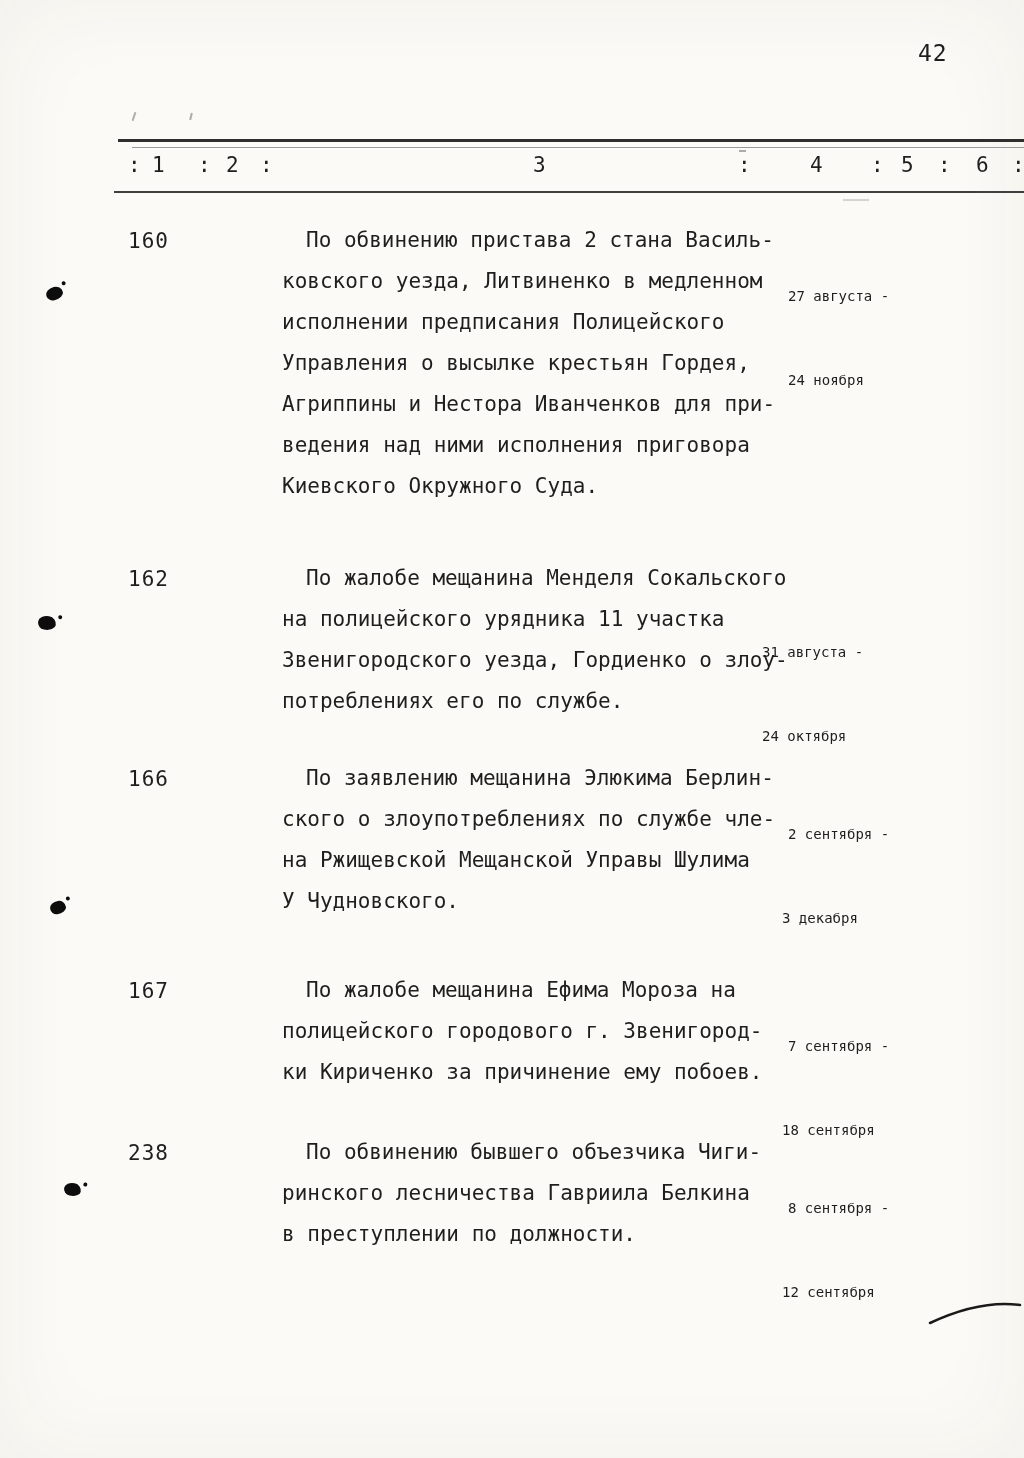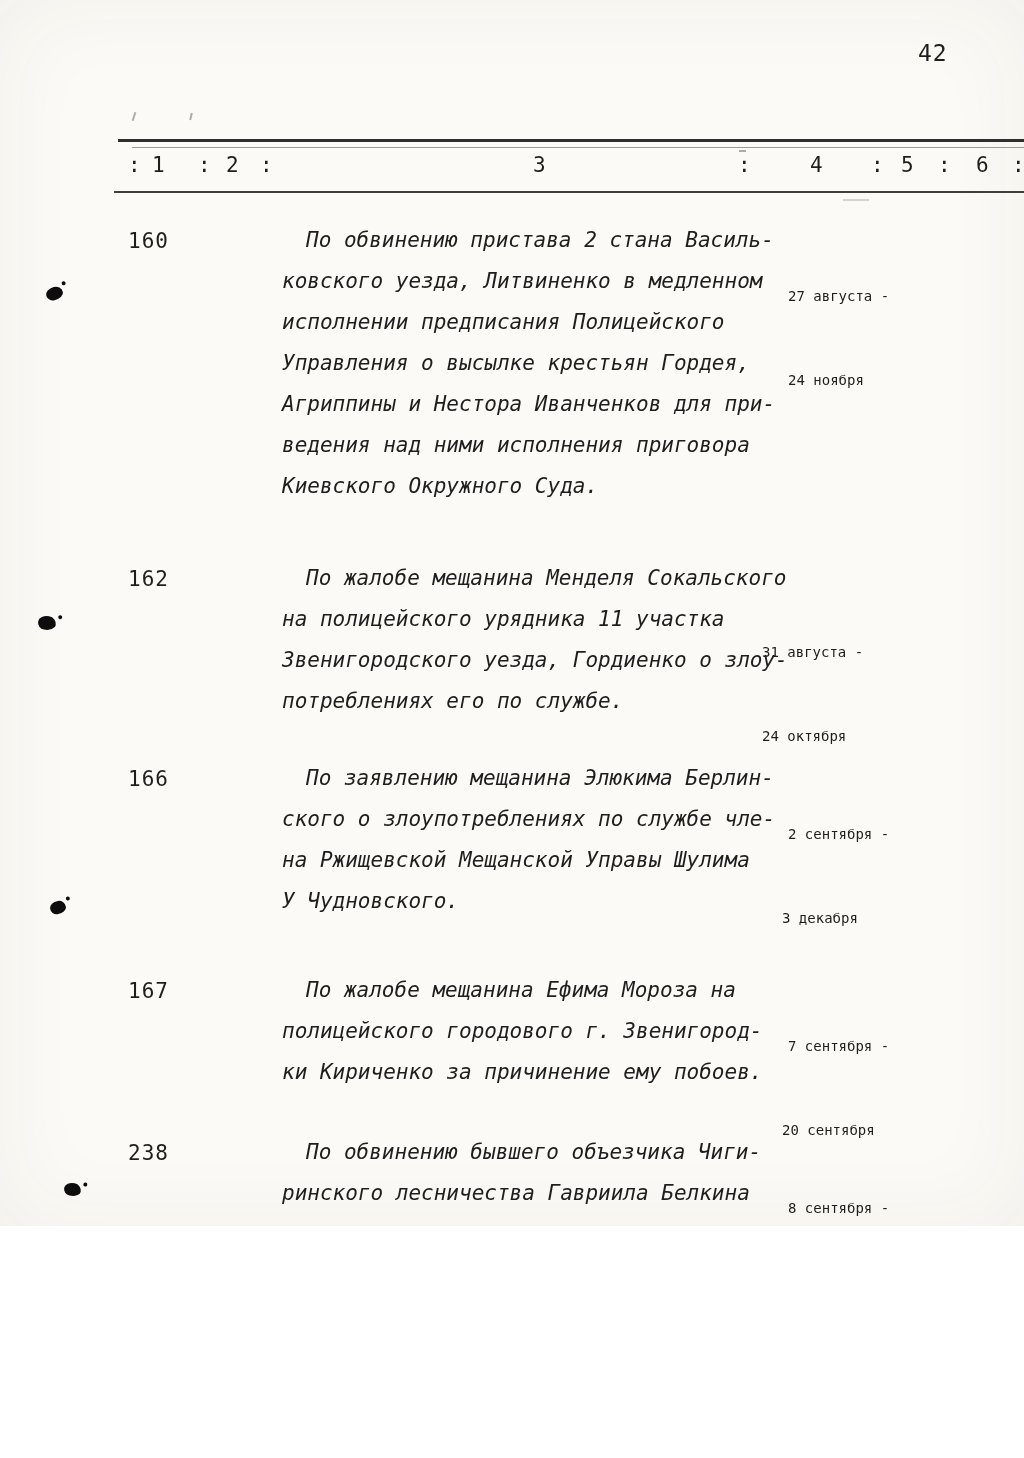--- a/index.html
+++ b/index.html
@@ -1,18 +1,18 @@
 <!DOCTYPE html>
 <html><head>
 <meta charset="utf-8">
 <style>
   html, body { margin:0; padding:0; }
   .page {
     position:relative;
-    width:1024px; height:1226px;
+    width:1024px; height:1458px;
     background:#fbfaf6;
     font-family:"DejaVu Sans Mono", "Liberation Mono", monospace;
     color:#1e1e1e;
     overflow:hidden;
     box-shadow: inset 0 0 90px rgba(60,50,30,0.05);
   }
 
   .pageno {
     position:absolute; left:918px; top:40px;
     font-size:23px; letter-spacing:1px;
@@ -24,21 +24,21 @@
   .rule-header-bottom { position:absolute; top:191px; left:114px; right:0; height:2px; background:#3f3f3f; }
 
   .hcell { position:absolute; top:153px; font-size:21px; }
 
   
   .entry { position:absolute; left:0; width:1024px; }
   .enum  { position:absolute; left:128px; top:9px; font-size:21px; letter-spacing:1px; }
   .etext {
     position:absolute; left:282px; top:0;
     font-size:21px; line-height:41px;
-    white-space:pre; text-indent:24px;font-style:italic;
+    white-space:pre; text-indent:24px;
   }
   .edates {
     position:absolute; left:788px; top:6px;
     font-size:14px; line-height:28px; white-space:pre;
   }
   .dline { display:block; }
   .e162 .edates { left:762px; top:24px; }
   .d2shift .edates .dline:nth-child(2) { margin-left:-6px; }
 
   
@@ -130,21 +130,21 @@
     </div>
   </section>
 
   <section class="entry d2shift" style="top:970px">
     <span class="enum">167</span>
     <div class="etext">По жалобе мещанина Ефима Мороза на
 полицейского городового г. Звенигород-
 ки Кириченко за причинение ему побоев.</div>
     <div class="edates">
       <span class="dline">7 сентября -</span>
-      <span class="dline">20 сентября</span>
+      <span class="dline">18 сентября</span>
     </div>
   </section>
 
   <section class="entry d2shift" style="top:1132px">
     <span class="enum">238</span>
     <div class="etext">По обвинению бывшего объезчика Чиги-
 ринского лесничества Гавриила Белкина
 в преступлении по должности.</div>
     <div class="edates">
       <span class="dline">8 сентября -</span>

